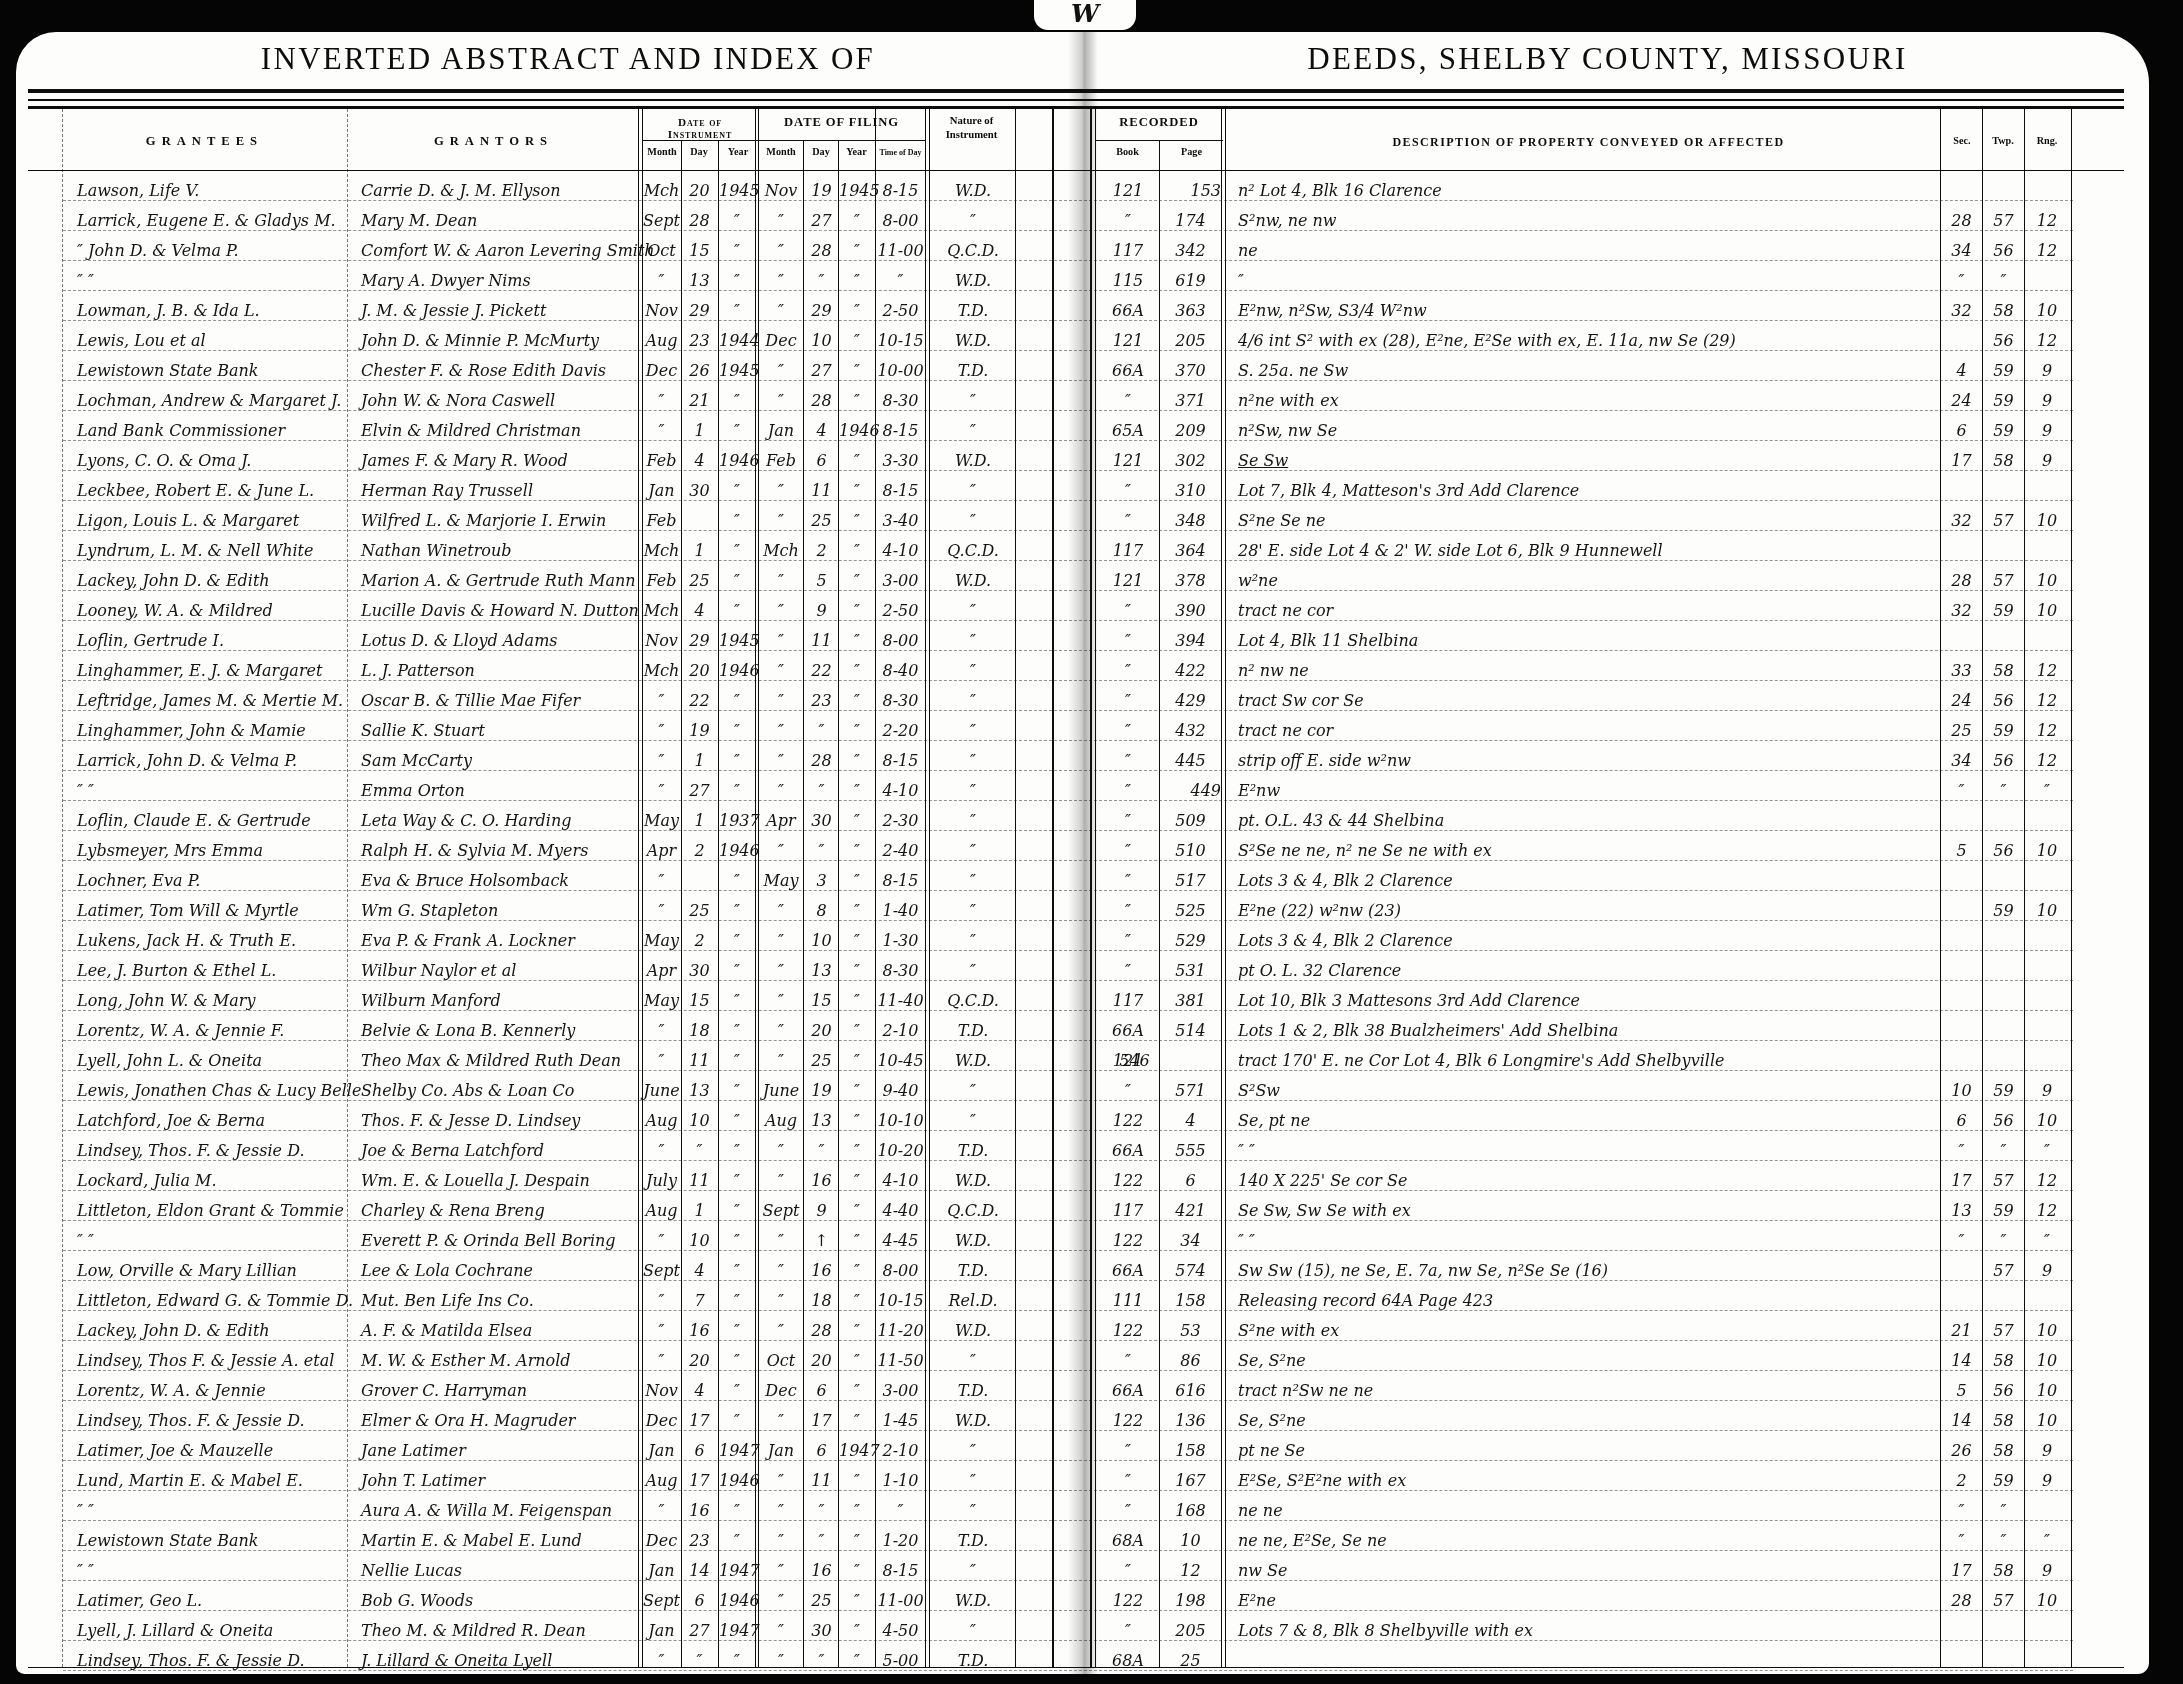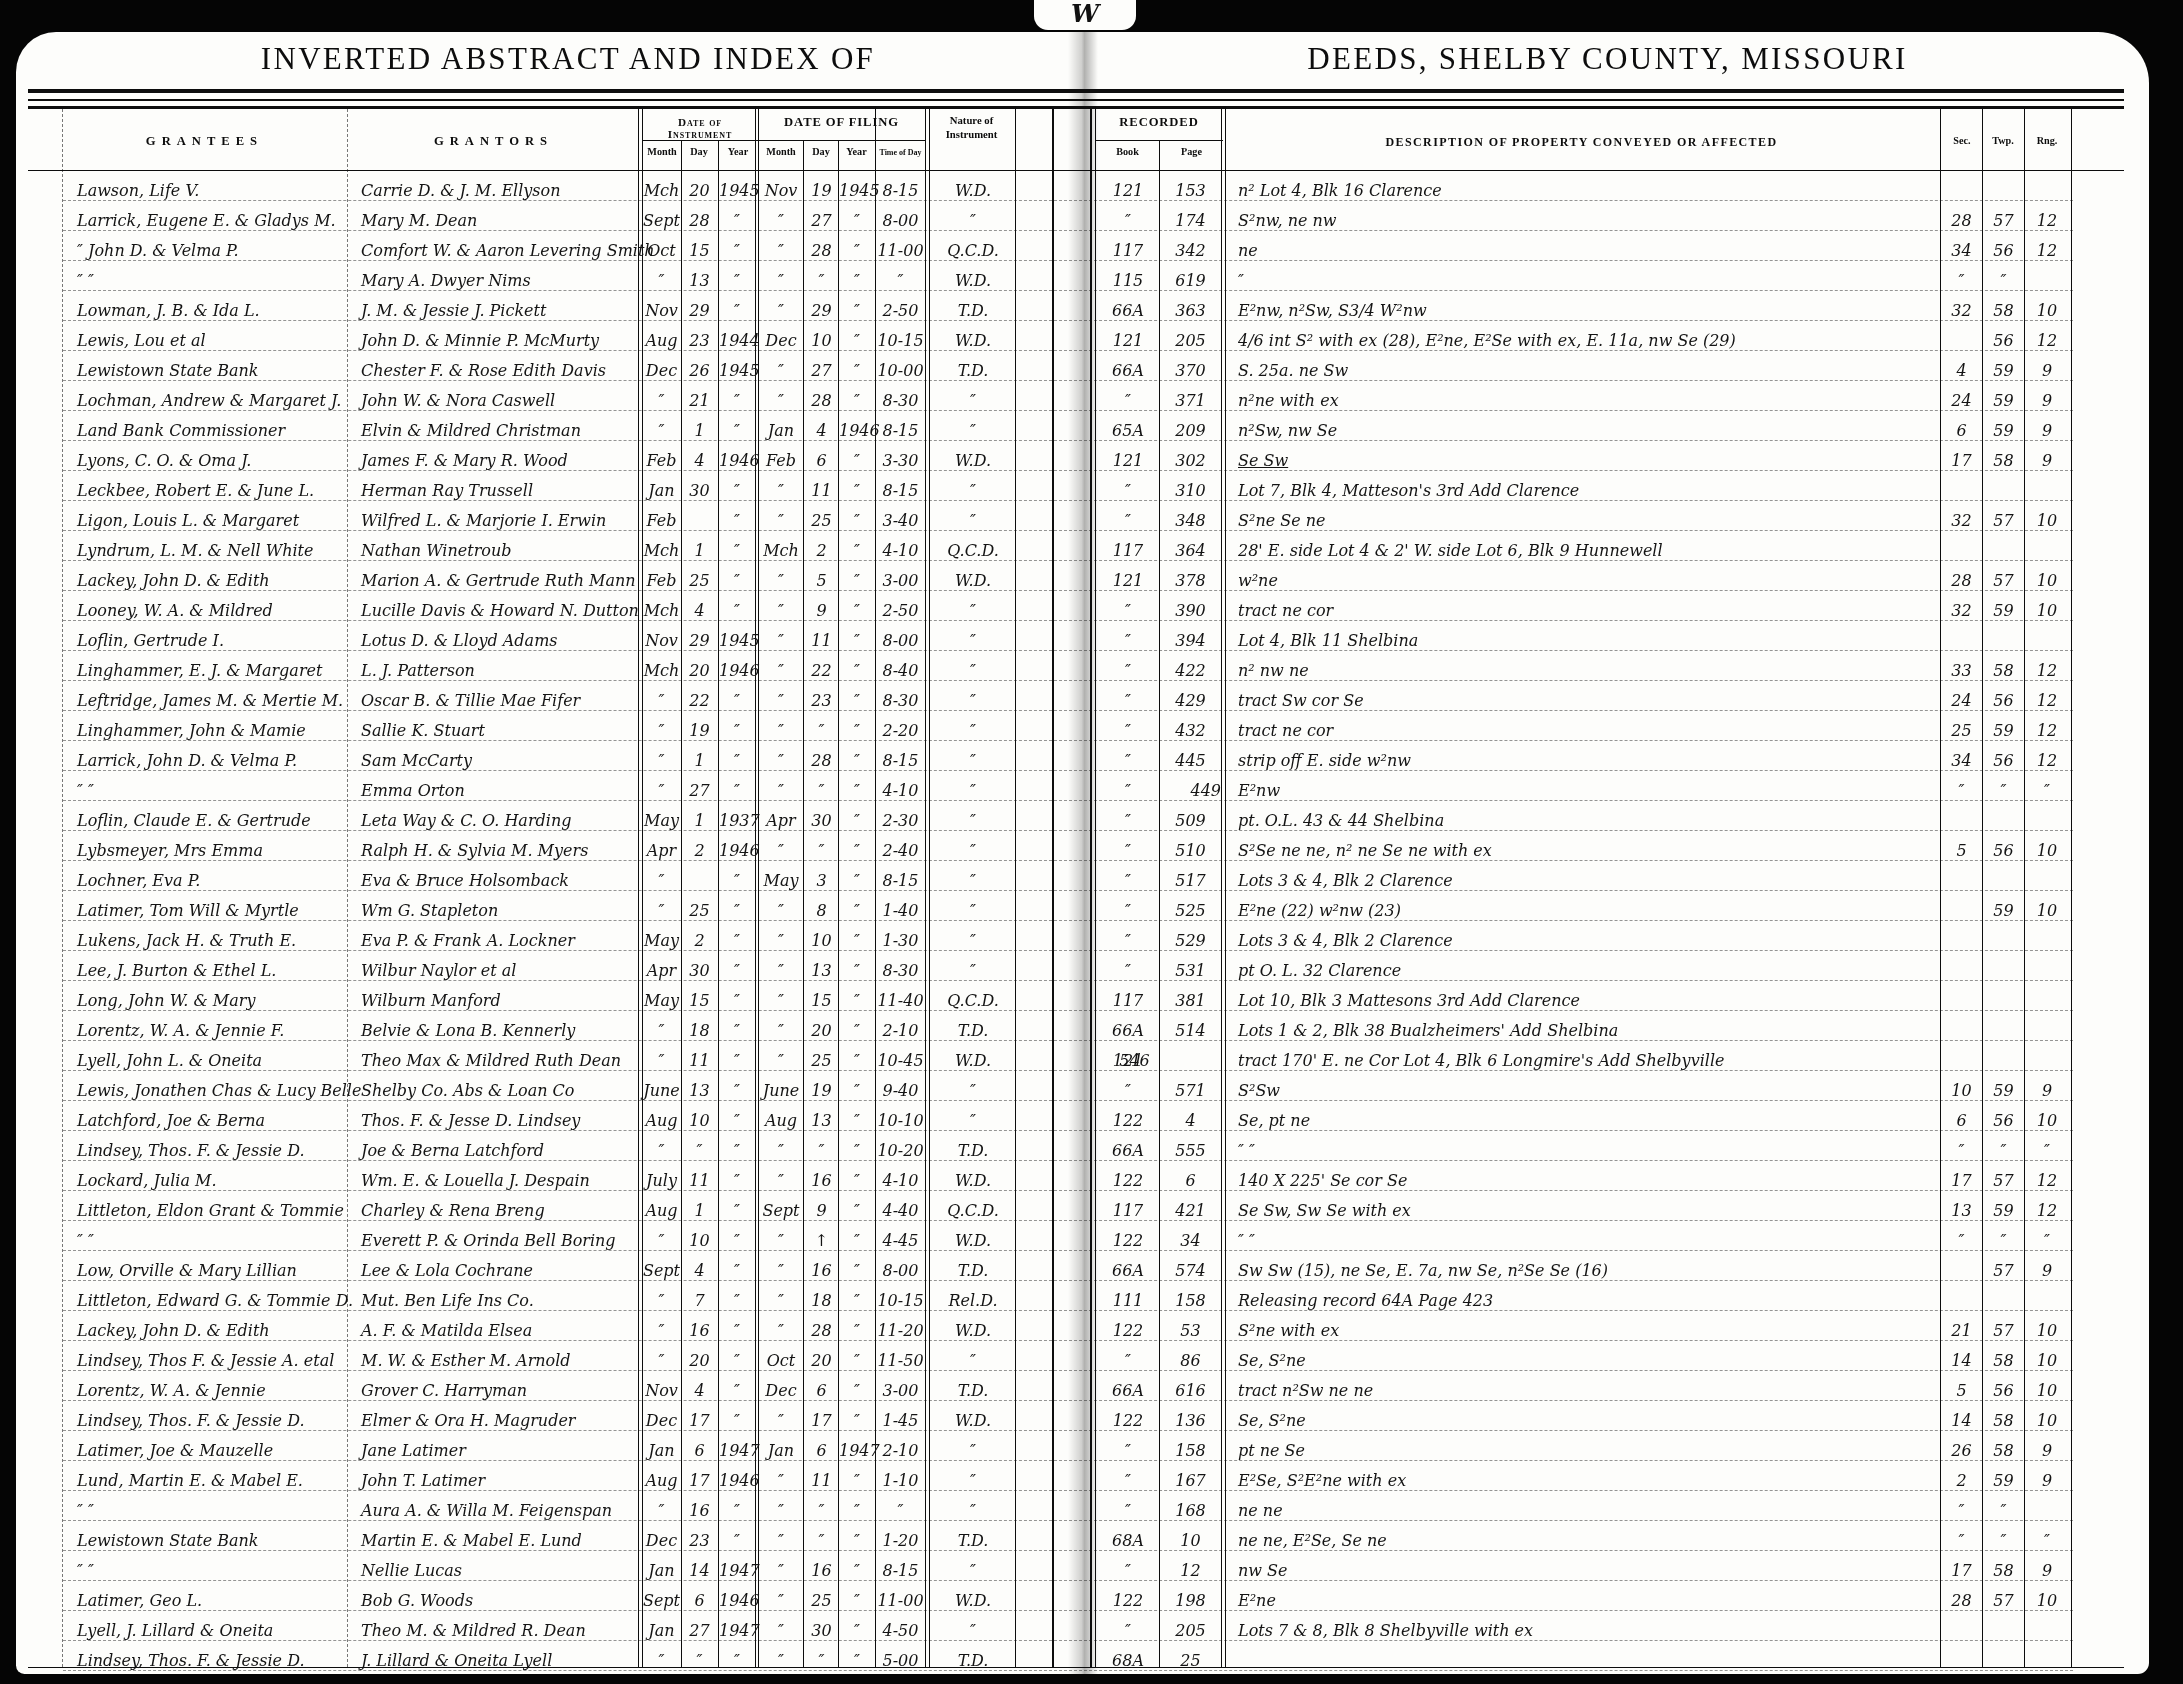--- a/index.html
+++ b/index.html
@@ -55,21 +55,21 @@
   <div class="hdr hdr-sub" style="left:682px;top:146px;width:34px;">Day</div>
   <div class="hdr hdr-sub" style="left:720px;top:146px;width:36px;">Year</div>
   <div class="hdr hdr-sub" style="left:760px;top:146px;width:42px;">Month</div>
   <div class="hdr hdr-sub" style="left:804px;top:146px;width:34px;">Day</div>
   <div class="hdr hdr-sub" style="left:839px;top:146px;width:35px;">Year</div>
   <div class="hdr hdr-sub" style="left:877px;top:148px;width:47px;font-size:8px;">Time of Day</div>
   <div class="hdr hdr-sub" style="left:941px;top:113px;width:61px;font-size:10.7px;line-height:14px;">Nature of Instrument</div>
   <div class="hdr hdr-grp" style="left:1097px;top:115px;width:124px;font-size:12.6px;">RECORDED</div>
   <div class="hdr hdr-sub" style="left:1097px;top:146px;width:61px;">Book</div>
   <div class="hdr hdr-sub" style="left:1161px;top:146px;width:61px;">Page</div>
-  <div class="hdr hdr-desc" style="left:1225px;top:135px;width:713px;">DESCRIPTION OF PROPERTY CONVEYED OR AFFECTED</div>
+  <div class="hdr hdr-desc" style="left:1225px;top:135px;width:713px;padding-left:7px;">DESCRIPTION OF PROPERTY CONVEYED OR AFFECTED</div>
   <div class="hdr hdr-sub" style="left:1942px;top:135px;width:40px;">Sec.</div>
   <div class="hdr hdr-sub" style="left:1983px;top:135px;width:40px;">Twp.</div>
   <div class="hdr hdr-sub" style="left:2025px;top:135px;width:44px;">Rng.</div>
 
   <div class="hline" style="left:642px;top:140px;width:283px;height:1.4px;"></div>
   <div class="hline" style="left:1095px;top:140px;width:128px;height:1.4px;"></div>
   <div class="hline" style="left:28px;top:170px;width:2096px;height:1.4px;"></div>
 
   <div class="vdash" style="left:62px;top:109px;height:1558px;"></div>
   <div class="vdash" style="left:347px;top:109px;height:1558px;"></div>
@@ -102,21 +102,21 @@
         <span class="cell al" style="left: 349px; width: 286px;">Carrie D. &amp; J. M. Ellyson</span>
         <span class="cell ac" style="left: 642px; width: 39px;">Mch</span>
         <span class="cell ac" style="left: 681px; width: 37px;">20</span>
         <span class="cell ac" style="left: 719px; width: 36px;">1945</span>
         <span class="cell ac" style="left: 759px; width: 44px;">Nov</span>
         <span class="cell ac" style="left: 804px; width: 35px;">19</span>
         <span class="cell ac" style="left: 839px; width: 36px;">1945</span>
         <span class="cell ac" style="left: 876px; width: 49px;">8-15</span>
         <span class="cell ac" style="left: 930px; width: 86px;">W.D.</span>
         <span class="cell ac" style="left: 1096px; width: 64px;">121</span>
-        <span class="cell ac" style="left: 1160px; width: 61px;">153</span>
+        <span class="cell ac" style="left: 1160px; width: 61px; text-align: right;">153</span>
         <span class="cell al" style="left: 1226px; width: 713px;">n² Lot 4, Blk 16 Clarence</span>
         <span class="cell ac" style="left: 1941px; width: 41px;"></span>
         <span class="cell ac" style="left: 1983px; width: 41px;"></span>
         <span class="cell ac" style="left: 2024px; width: 46px;"></span>
       </div>
       <div class="row">
         <span class="cell al" style="left: 65px; width: 279px;">Larrick, Eugene E. &amp; Gladys M.</span>
         <span class="cell al" style="left: 349px; width: 286px;">Mary M. Dean</span>
         <span class="cell ac" style="left: 642px; width: 39px;">Sept</span>
         <span class="cell ac" style="left: 681px; width: 37px;">28</span>

